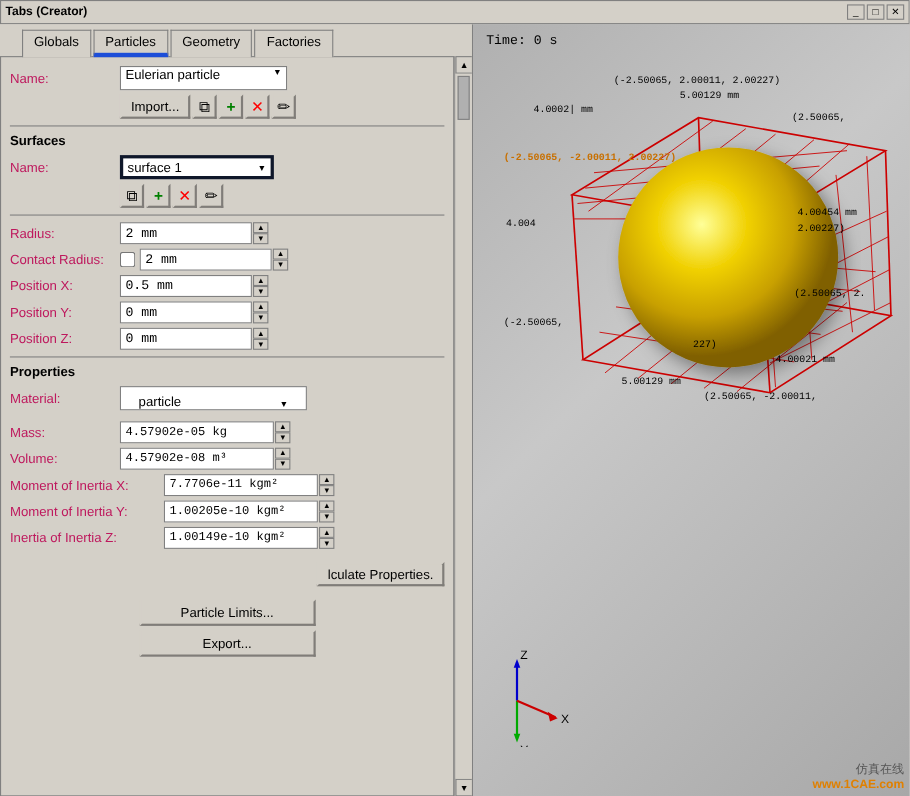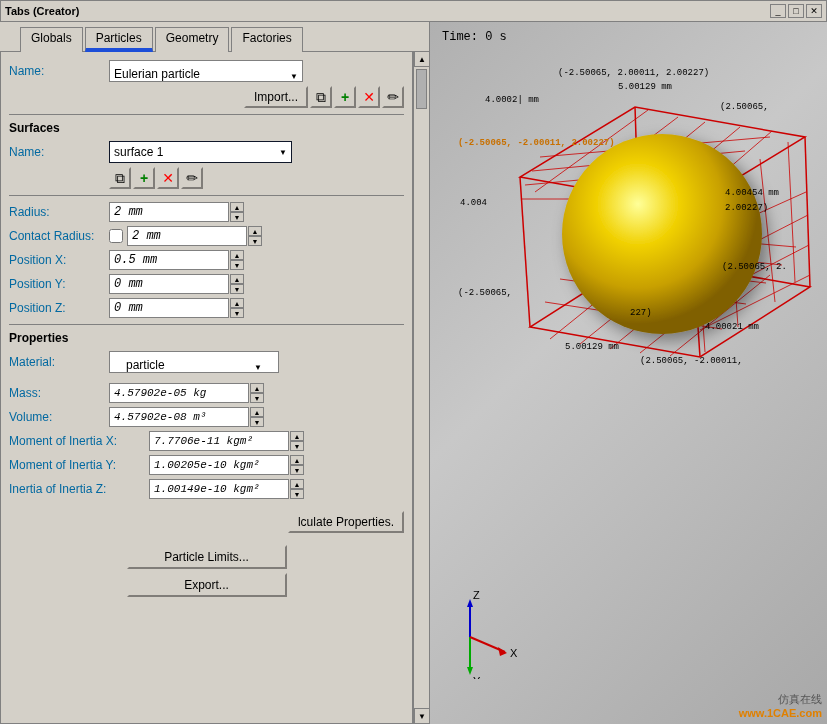--- a/index.html
+++ b/index.html
@@ -95,37 +95,36 @@
       margin-top: 4px;
     }
     .form-row {
       display: flex;
       align-items: center;
       margin-bottom: 4px;
     }
     .label {
       width: 100px;
       font-size: 12px;
-      color: #0369a1;
+      color: #be185d;
     }
     .label-wide {
       width: 140px;
     }
     .input-with-spinner {
       display: flex;
       align-items: center;
     }
     .text-input {
       height: 20px;
       border: 1px solid #808080;
       background: white;
       padding: 0 4px;
       font-size: 12px;
       font-family: 'Courier New', monospace;
-      font-style: italic;
     }
     .spinner-btns {
       display: flex;
       flex-direction: column;
       margin-left: 1px;
     }
     .spinner-btn {
       width: 14px;
       height: 10px;
       background: #d4d0c8;
@@ -289,27 +288,27 @@
           <span>Factories</span>
         </div>
       </div>
 
       <div class="panel-with-scroll">
         <div class="panel-content">
 
 
           <div class="form-row">
             <span class="label">Name:</span>
-            <div class="select-dropdown" style="width:194px; background:white; border:1px solid #808080; height:22px; display:flex; align-items:flex-end; justify-content:space-between; padding: 0 4px;">
+            <div class="select-dropdown" style="width:152px; background:white; border:1px solid #808080; height:22px; display:flex; align-items:flex-start; justify-content:space-between; padding: 0 4px;">
               <span>Eulerian particle</span>
               <span class="dropdown-arrow">▼</span>
             </div>
           </div>
 
-          <div class="toolbar-row" style="margin-left:100px;justify-content:flex-end;">
+          <div class="toolbar-row" style="margin-left:100px;">
             <button class="tool-btn">Import...</button>
             <button class="icon-btn">
               <span>⧉</span>
             </button>
             <button class="icon-btn" style="color: green; font-weight:bold;">
               <span>+</span>
             </button>
             <button class="icon-btn" style="color: red;">
               <span>✕</span>
             </button>
@@ -317,21 +316,21 @@
               <span>✏</span>
             </button>
           </div>
 
           <div class="separator"></div>
 
           <div class="section-title">Surfaces</div>
 
           <div class="form-row">
             <span class="label">Name:</span>
-            <div class="select-dropdown" style="width:183px; background:white; border:1px solid #0f172a; height:22px; display:flex; align-items:center; justify-content:space-between; padding: 0 4px; text-align: right;">
+            <div class="select-dropdown" style="width:140px; background:white; border:3px solid #0f172a; height:22px; display:flex; align-items:center; justify-content:space-between; padding: 0 4px; text-align: right;">
               <span>surface 1</span>
               <span class="dropdown-arrow">▼</span>
             </div>
           </div>
 
           <div class="toolbar-row" style="margin-left:100px;">
             <button class="icon-btn">
               <span>⧉</span>
             </button>
             <button class="icon-btn" style="color: green; font-weight:bold;">

